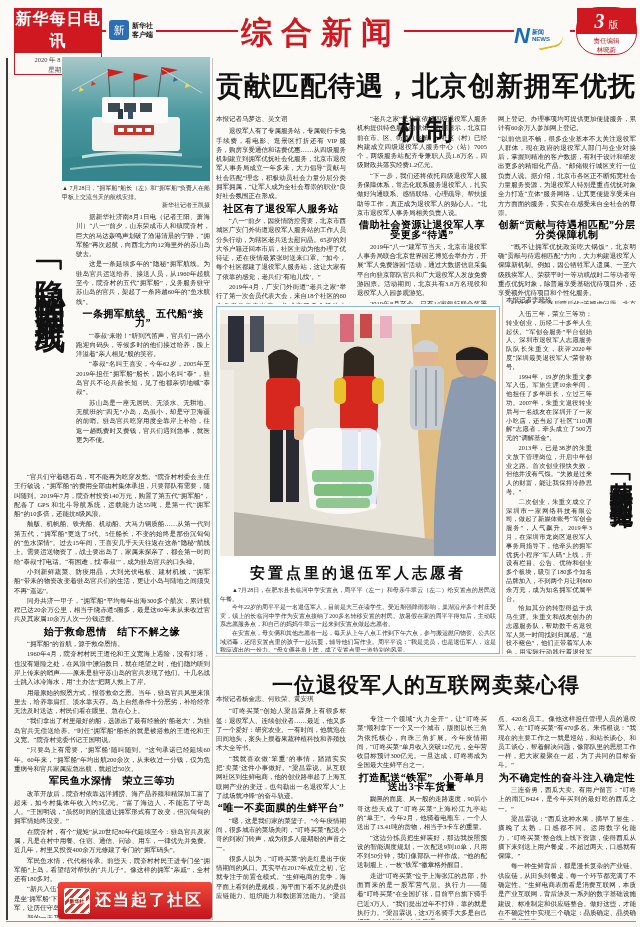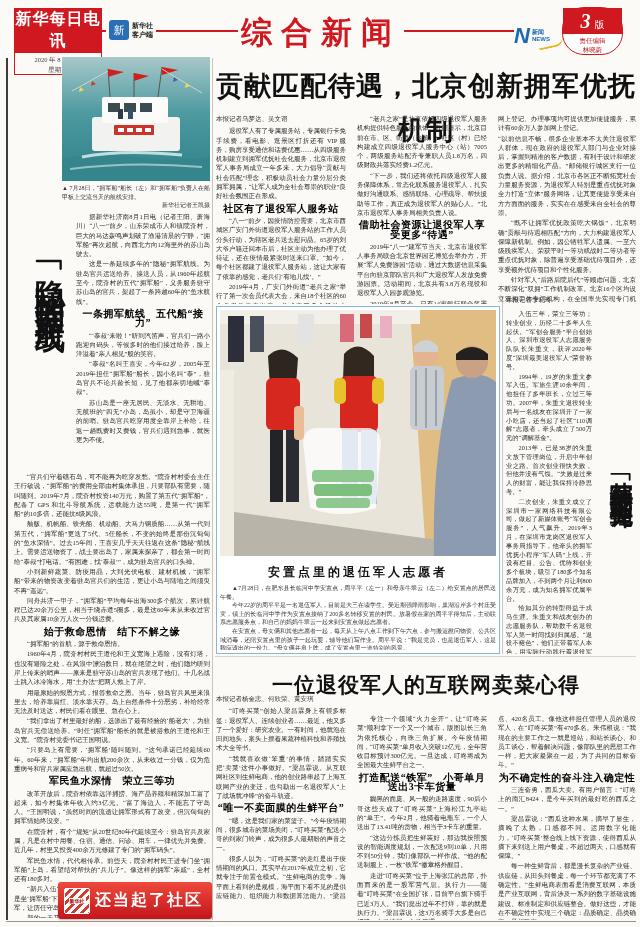--- a/index.html
+++ b/index.html
@@ -35,21 +35,21 @@
   .vtitle{writing-mode:vertical-rl;font-family:"Liberation Sans",sans-serif;font-weight:900;color:#111;}
   
   .col{position:absolute;font-size:6.5px;line-height:9.3px;text-align:justify;color:#2a2a2a;overflow:hidden;}
   .para{text-indent:2em;margin:0 0 1px 0;}
   .para.cont{text-indent:0;}
   .subhead{font-weight:bold;font-size:10px;text-align:center;margin:3px 0;color:#000;letter-spacing:0.5px;}
   .byline{text-indent:0;margin:0 0 3px 0;color:#333;}
   .credit{text-align:right;color:#333;}
   
   .photo-box{border:1px solid #86b6d8;background:#fff;padding:3px;box-sizing:border-box;}
-  .cap-title{font-weight:900;font-size:12px;letter-spacing:3px;text-align:center;margin:4px 0 3px 0;color:#111;}
+  .cap-title{font-weight:900;font-size:15px;letter-spacing:3px;text-align:center;margin:4px 0 3px 0;color:#111;}
   .cap-text{font-size:6px;line-height:8.6px;text-align:justify;color:#333;}
   .cap-text .para{margin:0;}
   
   .banner{background:linear-gradient(180deg,#ef4a3c,#c2151c);border-radius:3px;display:flex;align-items:center;
           box-shadow:0 1px 2px rgba(0,0,0,.25);}
   .banner-logo{width:24px;height:24px;margin:0 5px 0 6px;background:
      repeating-linear-gradient(135deg,#fff 0 3px,#d43a30 3px 6px);border:1px solid #fff;border-radius:2px;
      display:flex;align-items:center;justify-content:center;}
   .banner-logo span{font-size:5px;color:#a00;background:#fff;padding:0 1px;font-weight:bold;}
   .banner-text{color:#fff;font-family:"Liberation Sans",sans-serif;font-weight:900;font-size:16px;letter-spacing:2px;}
@@ -82,21 +82,21 @@
 
   <div class="abs" style="left:514px;top:22px;width:56px;height:28px;background:#fbfaf6;display:flex;align-items:center;">
     <span class="news-n">N</span>
     <span class="news-small">
       <span style="display:block;">新闻</span>
       <span style="display:block;">NEWS</span>
     </span>
     <span class="news-swoosh" style="left:24px;top:16px;"></span>
   </div>
 
-  <div class="abs page-badge" style="left:562px;top:7px;width:59px;border-radius:22px;">
+  <div class="abs page-badge" style="left:576px;top:7px;width:59px;border-radius:22px;">
     <div class="top">
       <span class="num">3</span>
       <span class="suf">版</span>
     </div>
     <div class="ed">
       <div>责任编辑</div>
       <div>林晓蔚</div>
     </div>
   </div>
 
@@ -219,20 +219,21 @@
     <div>
         <div class="para">2019年“八一”建军节当天，北京市退役军人事务局联合北京世界园艺博览会举办方，开展“军人免费游园”活动，通过大数据信息采集平台向驻京部队官兵和广大退役军人发放免费游园票。活动期间，北京共有3.8万名现役和退役军人入园参观游览。</div>
         <div class="para">2019年8月至今，已有14家银行联合签署拥军优抚合作协议，推出一百多项金融服务优待项目，包括 VIP 窗口服务、使用机场贵宾厅、专属银行卡免手续费、贷款精准扶持等。2019年9月，三大通信运营商北京分公司推出拥军专属通信优惠项目，为符合条件的退役军人、现役军人家属提供专属资费。2020年清明节期间，深化“云祭扫”“电子地图”建设，让广大退役军人和市民随时致敬英烈。</div>
       </div>
   </div>
   <div class="col" style="left:498px;top:114px;width:138px;height:190px;">
     <div>
         <div class="para cont">网上登记、办理事项均可提供更加便捷服务，累计有60余万人参加网上登记。</div>
         <div class="para cont">“以前信息不畅，很多企业基本不太关注退役军人群体，现在政府的退役军人部门与企业对接后，掌握到精准的客户数据，有利于设计和研发出更多的精细化产品。”邮储银行城区支行一位负责人说。据介绍，北京市各区正不断拓宽社会力量服务资源，为退役军人特别是重点优抚对象全力打造“立体”服务网络，让其更便捷享受来自方方面面的服务，实实在在感受来自全社会的尊崇。</div>
       </div>
+    <div class="subhead">创新“贡献与待遇相匹配”分层分类保障机制</div>
     <div>
         <div class="para">“既不让拥军优抚政策吃大锅饭”，北京明确“贡献与待遇相匹配”方向，大力构建退役军人保障新机制。例如，因公牺牲军人遗属、一至六级残疾军人、荣获平时一等功或战时二等功者等重点优抚对象，除普遍享受基础优待项目外，还享受额外优待项目和个性化服务。</div>
         <div class="para">针对军人“后路后院后代”等顾虑问题，北京不断深化“双拥”工作机制改革。北京16个区均设立双拥工作专门机构，在全国率先实现专门机构、专职人员“全覆盖”。去年以来，累计解决随军家属就业60余人次，协调岗位3300多个，全年3600多名军人子女享受入学优待，办理随军家属随迁落户3300余人。</div>
       </div>
   </div>
 
   <div class="abs photo-box" style="left:216px;top:306px;width:284px;height:348px;">
     <svg width="276" height="246" viewBox="0 0 276 246">
       <rect width="276" height="246" fill="#e9e4da"></rect>
       <polygon points="190,0 276,0 276,246 206,246" fill="#dfbd83"></polygon>

